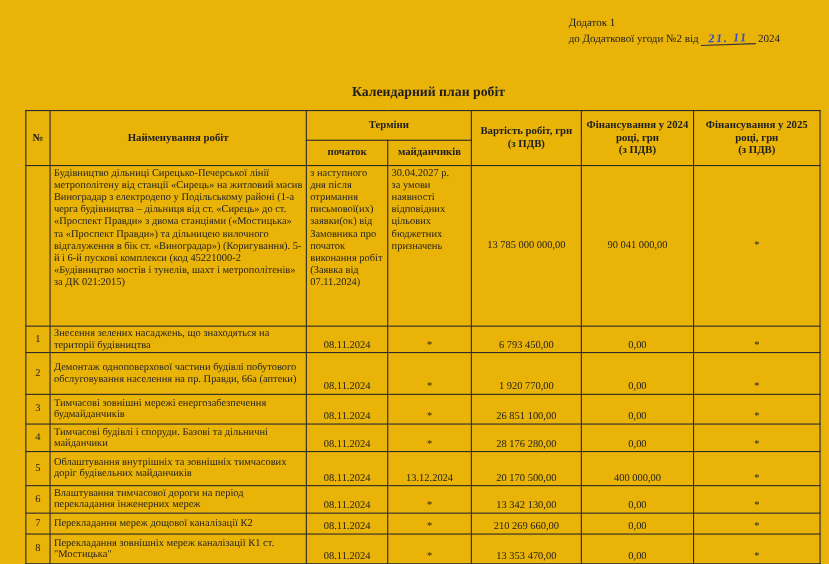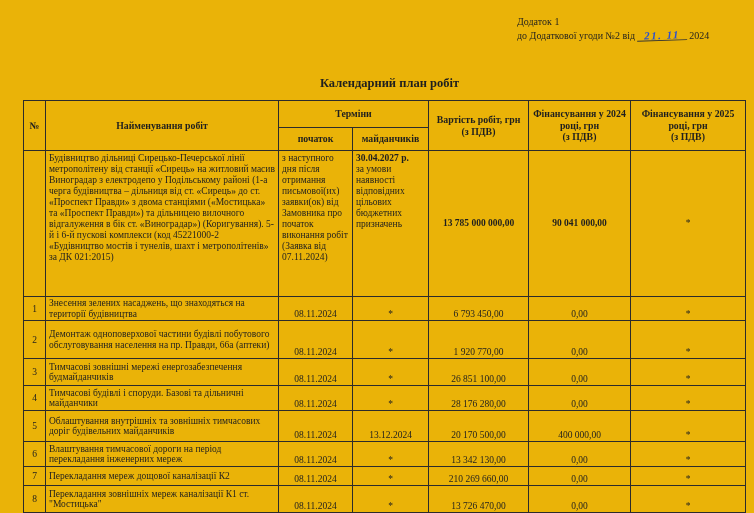--- a/index.html
+++ b/index.html
@@ -44,21 +44,21 @@
     font-weight:bold;text-align:center;vertical-align:middle;
     font-size:9.8px;line-height:1.18;
   }
   .pre{white-space:pre-line;}
   td.num{text-align:center;vertical-align:middle;}
   td.name{text-align:left;vertical-align:middle;line-height:1.13;}
   td.date,td.val{text-align:center;vertical-align:bottom;padding-bottom:2px;line-height:1.13;}
   tr.r0 td.name{vertical-align:top;line-height:1.16;padding-top:2px;}
   tr.r0 td.term{vertical-align:top;text-align:left;line-height:1.16;padding-top:2px;}
   tr.r0 td.val{vertical-align:middle;text-align:center;}
-  .b{font-weight:bold;}
+  .b{font-weight:normal;}
   tr.hr1{height:27px;} tr.hr2{height:23px;}
   tr.r0{height:146px;}
   tr.r1{height:23px;} tr.r2{height:38px;} tr.r3{height:27px;}
   tr.r4{height:25px;} tr.r5{height:31px;} tr.r6{height:25px;}
   tr.r7{height:19px;} tr.r8{height:27px;}
 </style>
 </head>
 <body>
 
 <div class="page">
@@ -174,19 +174,19 @@
         <td class="date">*</td>
         <td class="val">210 269 660,00</td>
         <td class="val">0,00</td>
         <td class="val">*</td>
       </tr>
       <tr class="r8">
         <td class="num">8</td>
         <td class="name">Перекладання зовнішніх мереж каналізації К1 ст. "Мостицька"</td>
         <td class="date">08.11.2024</td>
         <td class="date">*</td>
-        <td class="val">13 726 470,00</td>
+        <td class="val">13 353 470,00</td>
         <td class="val">0,00</td>
         <td class="val">*</td>
       </tr>
     </tbody>
   </table>
 </div>
 
 </body></html>

